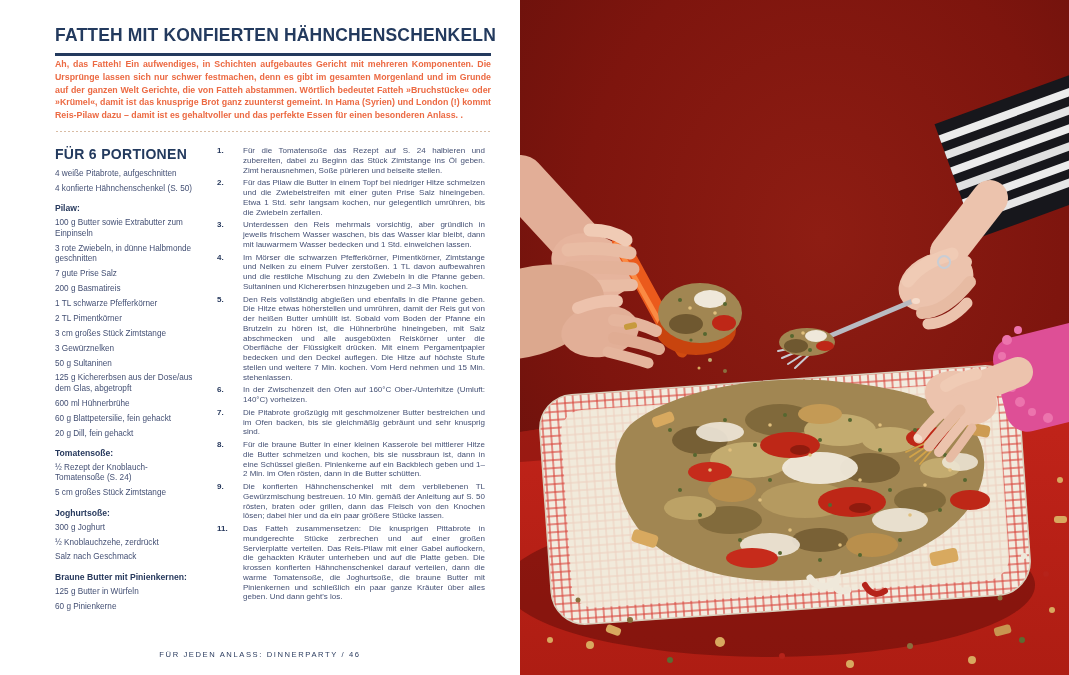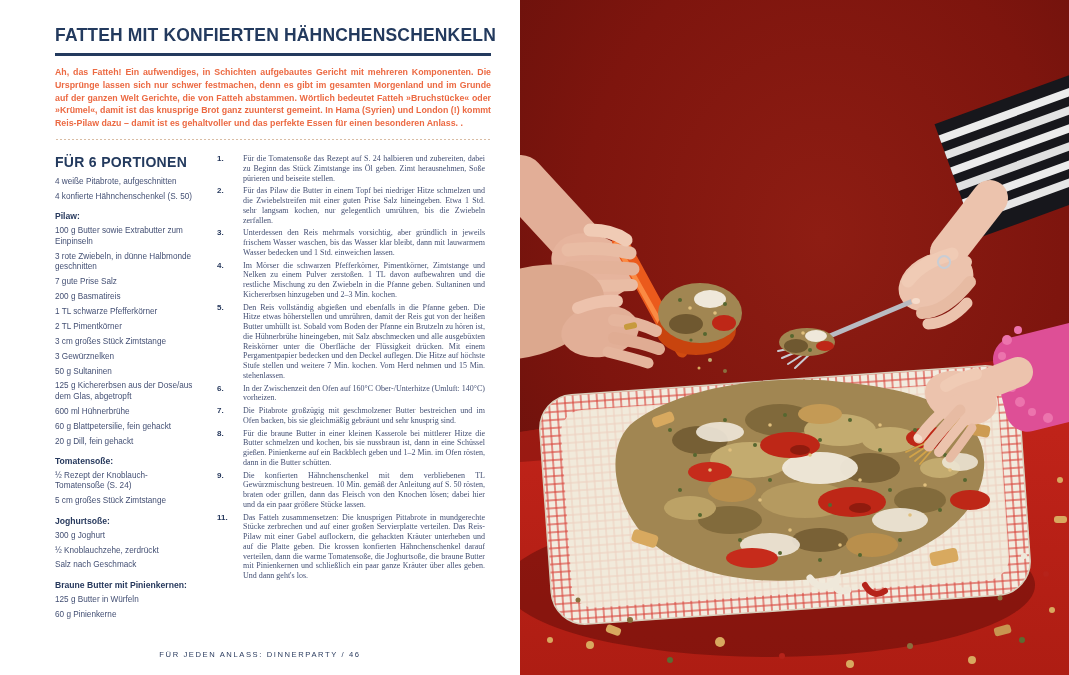--- a/index.html
+++ b/index.html
@@ -5,34 +5,34 @@
   * { margin:0; padding:0; box-sizing:border-box; }
   html,body { width:1069px; height:675px; }
   body { font-family:"Liberation Sans", sans-serif; background:#ffffff; position:relative; overflow:hidden; }
   .spread { position:absolute; inset:0; display:flex; }
 
   
   .page-left { width:520px; height:675px; background:#ffffff; position:relative; padding:24px 30px 0 55px; }
   .title { font-size:19px; font-weight:700; color:#233A5E; letter-spacing:0.2px;
            transform:scaleX(0.92); transform-origin:left center; white-space:nowrap; }
   .title-rule { width:436px; height:3px; background:#233A5E; margin-top:7px; }
-  .intro { width:436px; margin-top:10px; font-size:8.8px; font-weight:700; line-height:1.46;
+  .intro { width:436px; margin-top:2px; font-size:8.8px; font-weight:700; line-height:1.46;
            color:#EC6A43; text-align:justify; }
   .dotted-rule { width:436px; height:3px; margin-top:8px;
            background-image:radial-gradient(circle, #D9BCA4 0.8px, transparent 0.95px);
            background-size:4px 3px; background-repeat:repeat-x; }
   .columns { display:flex; margin-top:13px; }
   .ingredients { width:138px; flex:none; }
   .srv-heading { font-size:14px; font-weight:700; color:#233A5E; letter-spacing:0.3px; margin-bottom:7px; }
   .ing { font-size:8.2px; color:#44507​4; color:#445074; line-height:1.27; margin-bottom:4.5px; }
   .ghead { font-size:8.6px; font-weight:700; color:#27395D; margin:9px 0 5px; }
   .steps { list-style:none; margin-left:24px; width:268px; }
   .steps li { display:flex; margin-bottom:3px; }
   .num { width:15px; margin-right:11px; flex:none; font-size:8px; font-weight:700; color:#27395D; line-height:1.22; }
-  .txt { font-size:8px; line-height:1.22; color:#445074; text-align:justify;font-family:Liberation Serif, serif; }
+  .txt { font-size:8px; line-height:1.22; color:#445074; text-align:justify; }
   .footer { position:absolute; bottom:16px; left:0; width:520px; text-align:center;
             font-size:7.6px; letter-spacing:1.6px; color:#2A3B5E; font-weight:400; }
 
   
   .photo { width:549px; height:675px; position:relative; flex:none; }
   .photo svg { display:block; }
 </style>
 </head>
 <body>
 

